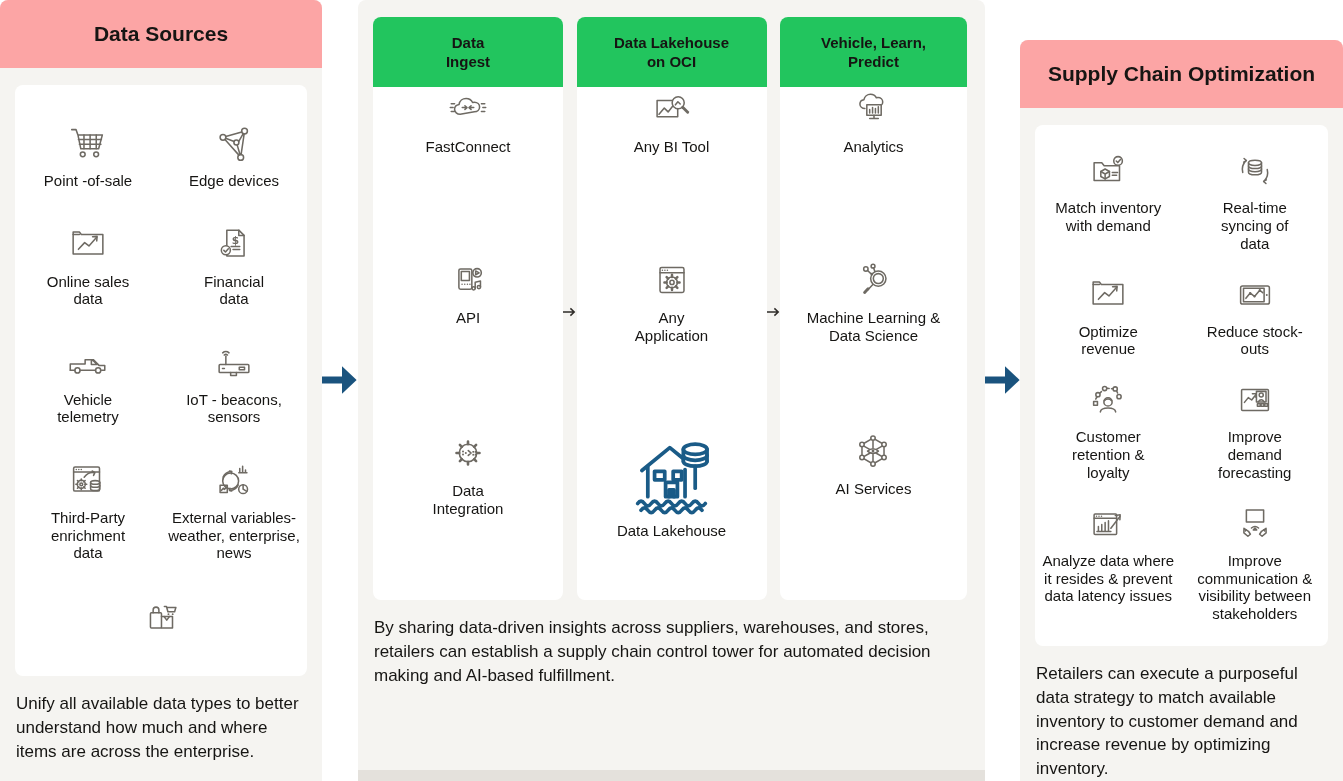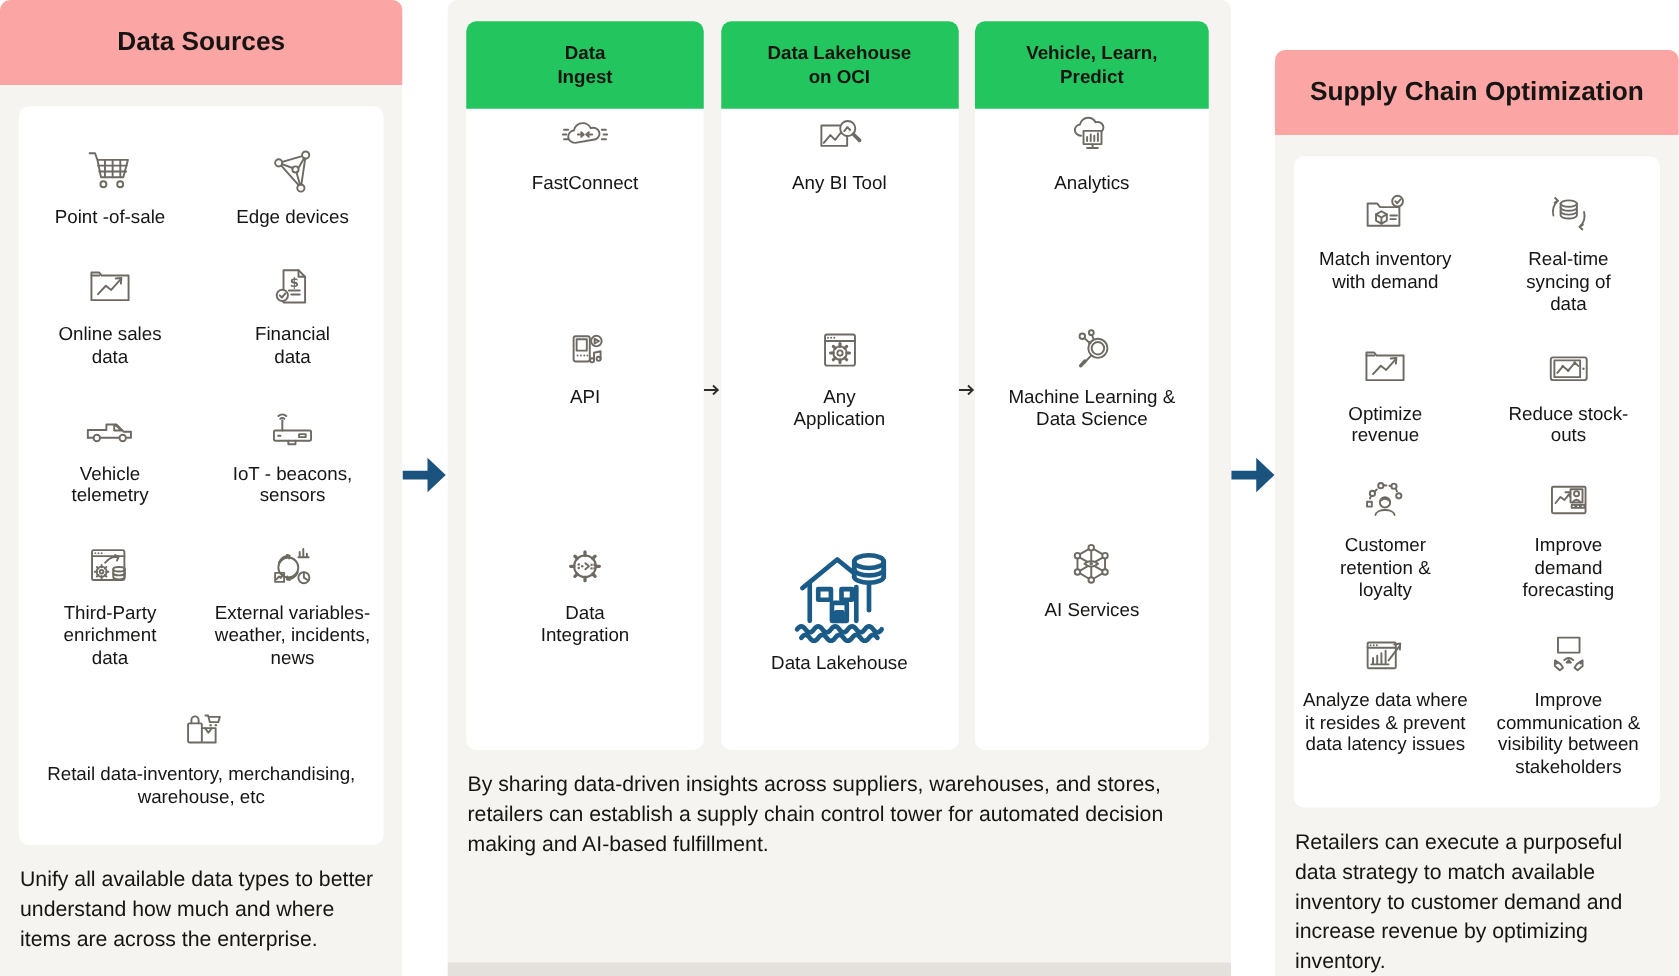--- a/index.html
+++ b/index.html
@@ -136,35 +136,34 @@
           <svg class="ic" width="46" height="46" viewBox="0 0 48 48">
             <circle cx="20.5" cy="24" r="8.3"></circle>
             <path d="M12.6 20a9.8 9.8 0 0 1 8.5-5.8M28.4 28a9.8 9.8 0 0 1-8.5 5.8"></path>
             <path d="M19.3 13.6l2.4.5-.5 2.4M21.7 34.4l-2.4-.5.5-2.4"></path>
             <path d="M30 15.5v-4.5M33 15.5v-7M36 15.5v-3M29 15.5h8.5"></path>
             <rect x="9.5" y="28.5" width="7.5" height="7.5"></rect>
             <path d="M10.8 33.8l2-2.3 1.4 1.2 2-2.5"></path>
             <circle cx="33.5" cy="32.5" r="4.6"></circle>
               <path d="M33.5 32.5v-4.6M33.5 32.5l3.8 2.4"></path>
           </svg>
-          <span class="lbl" style="max-width:150px">External variables- weather, incidents, news</span>
+          <span class="lbl" style="max-width:150px">External variables- weather, enterprise, news</span>
         </div>
       </div>
       <div class="rowx">
         <div class="cell">
           <svg class="ic" width="46" height="46" viewBox="0 0 48 48">
             <path d="M27.5 13h2.2l1.5 5.5h7l1.3-4.4h-8.9"></path>
             <circle cx="31.8" cy="21" r="1" class="dot"></circle>
               <circle cx="36.2" cy="21" r="1" class="dot"></circle>
             <rect x="13" y="19.5" width="11.5" height="16" rx="1"></rect>
             <path d="M15.8 19.5v-2.8a3 3 0 0 1 6 0v2.8"></path>
             <path d="M24.5 23.5h11.5v12H24.5"></path>
               <path d="M27.2 23.5l2.8 3.8 2.8-3.8"></path>
           </svg>
-          <span class="lbl" style="max-width:250px">Retail data-inventory, merchandising, warehouse, etc</span>
         </div>
       </div>
     </div>
     <p class="desc">Unify all available data types to better understand how much and where items are across the enterprise.</p>
   </div>
 
   <div class="gap">
     <svg class="bigarrow" width="35" height="36" viewBox="0 0 35 36">
       <path d="M0 18h23" stroke="#1a537e" stroke-width="7" fill="none"></path>
       <path d="M20 4.2L34.6 18 20 31.8z" fill="#1a537e"></path>

